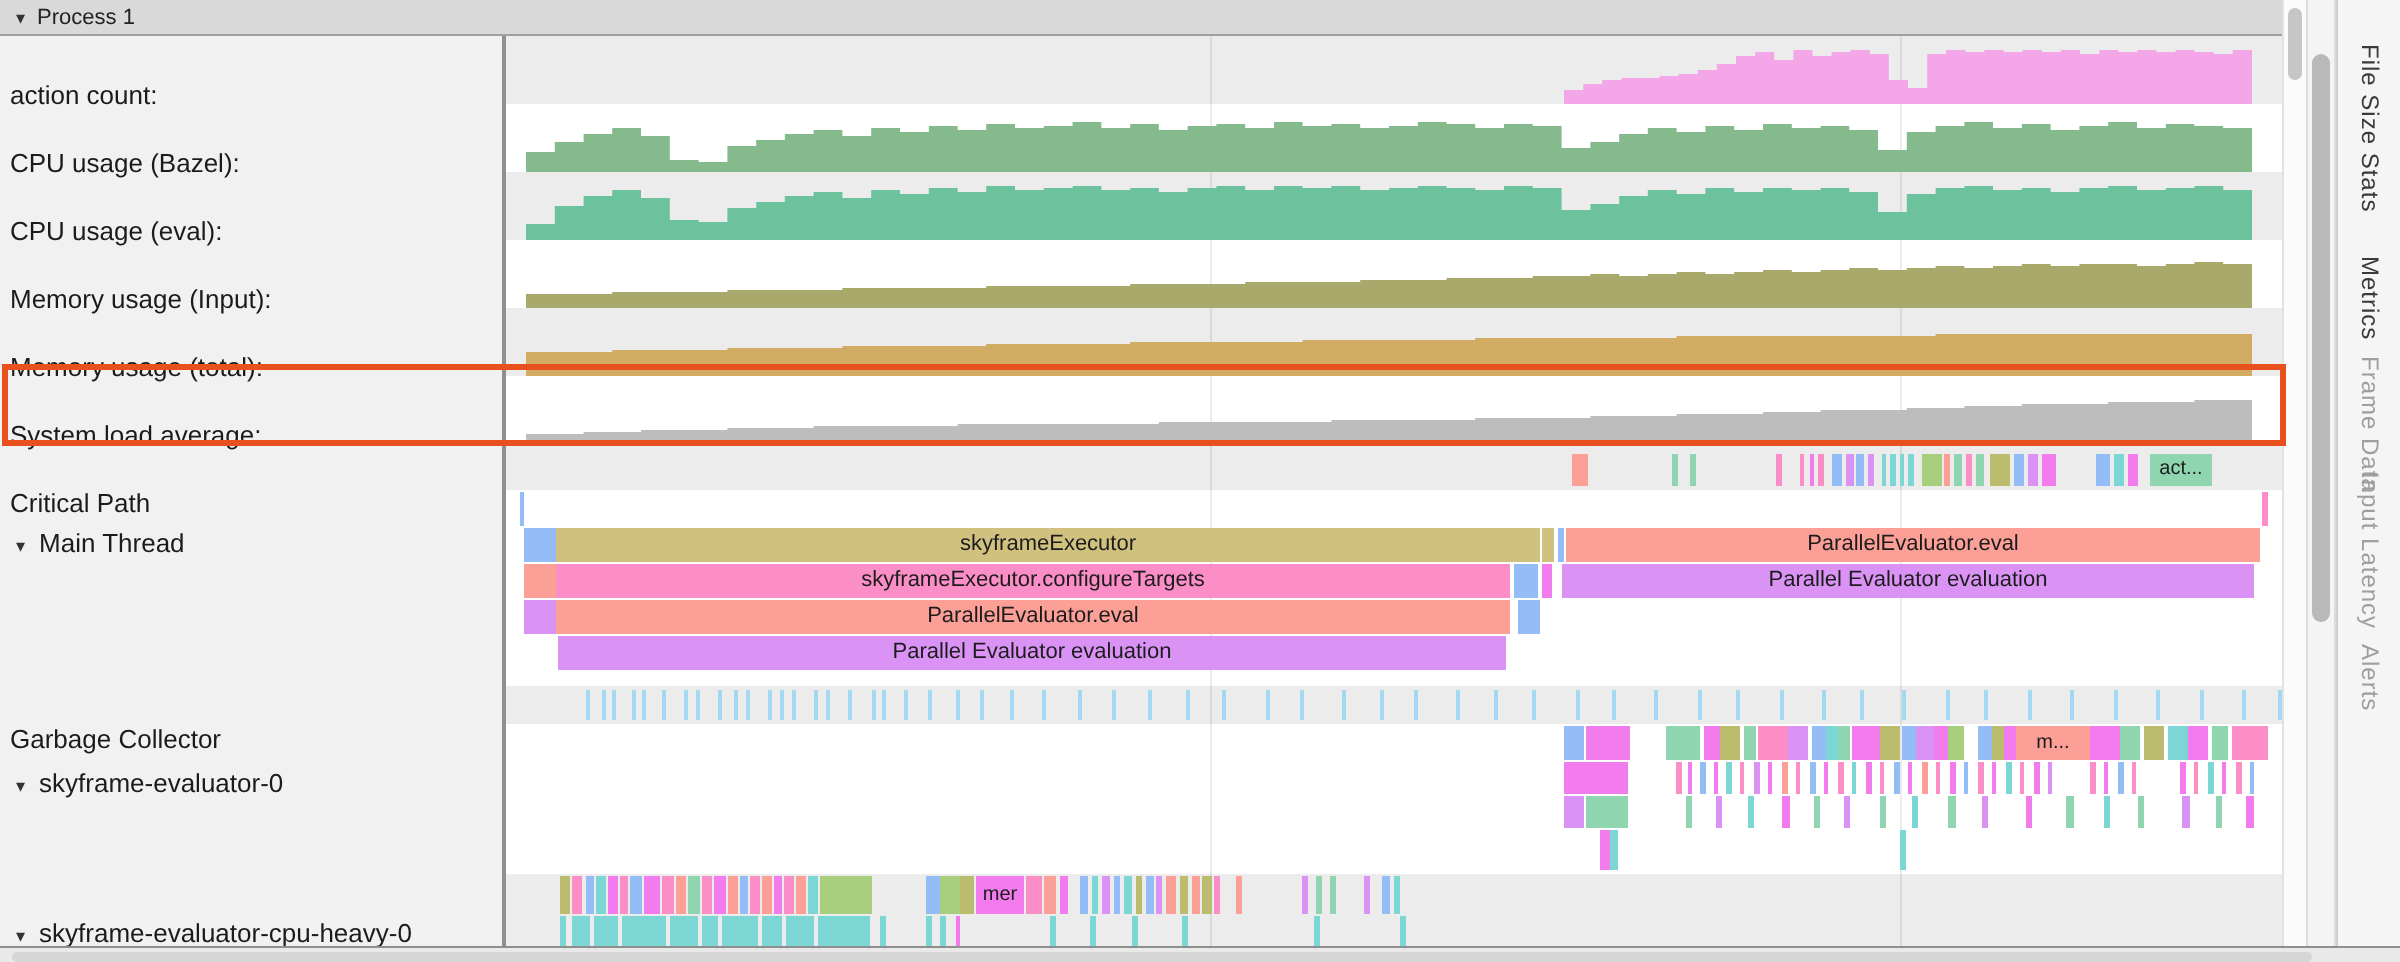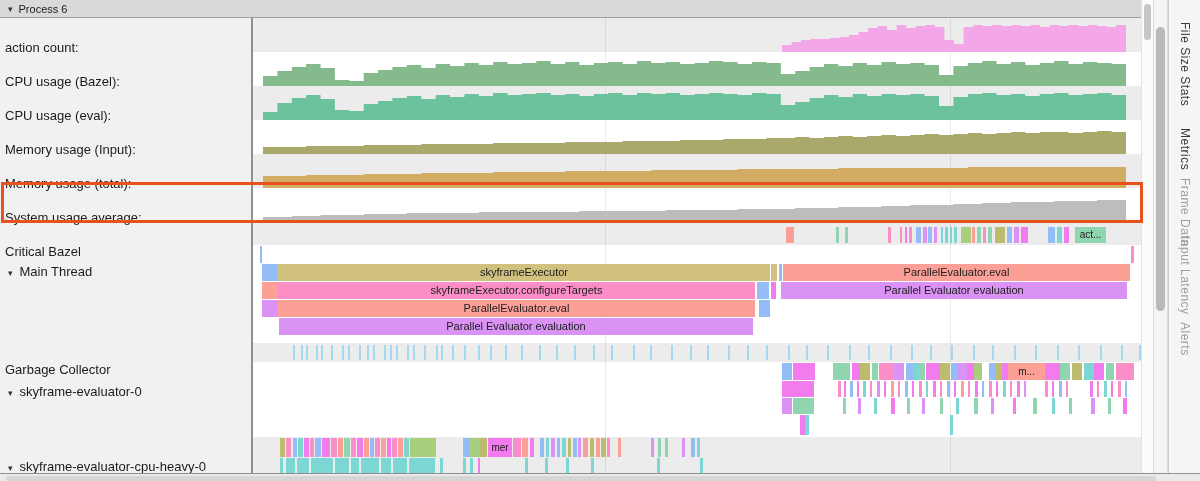--- a/index.html
+++ b/index.html
@@ -337,32 +337,32 @@
       <div class="bar" style="left: 272px; top: 458px; width: 3px; height: 15px; background: rgb(124, 214, 211); line-height: 15px;"></div>
       <div class="bar" style="left: 292px; top: 458px; width: 3px; height: 15px; background: rgb(124, 214, 211); line-height: 15px;"></div>
       <div class="bar" style="left: 313px; top: 458px; width: 3px; height: 15px; background: rgb(124, 214, 211); line-height: 15px;"></div>
       <div class="bar" style="left: 338px; top: 458px; width: 3px; height: 15px; background: rgb(124, 214, 211); line-height: 15px;"></div>
       <div class="bar" style="left: 404px; top: 458px; width: 3px; height: 15px; background: rgb(124, 214, 211); line-height: 15px;"></div>
       <div class="bar" style="left: 447px; top: 458px; width: 3px; height: 15px; background: rgb(124, 214, 211); line-height: 15px;"></div>
     </div>
 
   <div id="proc-header">
     <span class="tri">▾</span>
-    <span class="ttl">Process 6</span>
+    <span class="ttl">Process 1</span>
   </div>
   <div id="close-x">x</div>
 
   <div id="labelcol">
       <div class="lbl" style="top: 22px;">action count:</div>
       <div class="lbl" style="top: 56px;">CPU usage (Bazel):</div>
       <div class="lbl" style="top: 90px;">CPU usage (eval):</div>
       <div class="lbl" style="top: 124px;">Memory usage (Input):</div>
       <div class="lbl" style="top: 158px;">Memory usage (total):</div>
-      <div class="lbl" style="top: 192px;">System usage average:</div>
-      <div class="lbl" style="top: 226px;">Critical Bazel</div>
+      <div class="lbl" style="top: 192px;">System load average:</div>
+      <div class="lbl" style="top: 226px;">Critical Path</div>
       <div class="lbl indent" style="top: 246px;"><span class="tri">▾</span>Main Thread</div>
       <div class="lbl" style="top: 344px;">Garbage Collector</div>
       <div class="lbl indent" style="top: 366px;"><span class="tri">▾</span>skyframe-evaluator-0</div>
       <div class="lbl indent" style="top: 441px;"><span class="tri">▾</span>skyframe-evaluator-cpu-heavy-0</div>
     </div>
 
   <div id="hl-rect"></div>
 
   <div id="inner-scroll">
     <div id="inner-thumb"></div>

